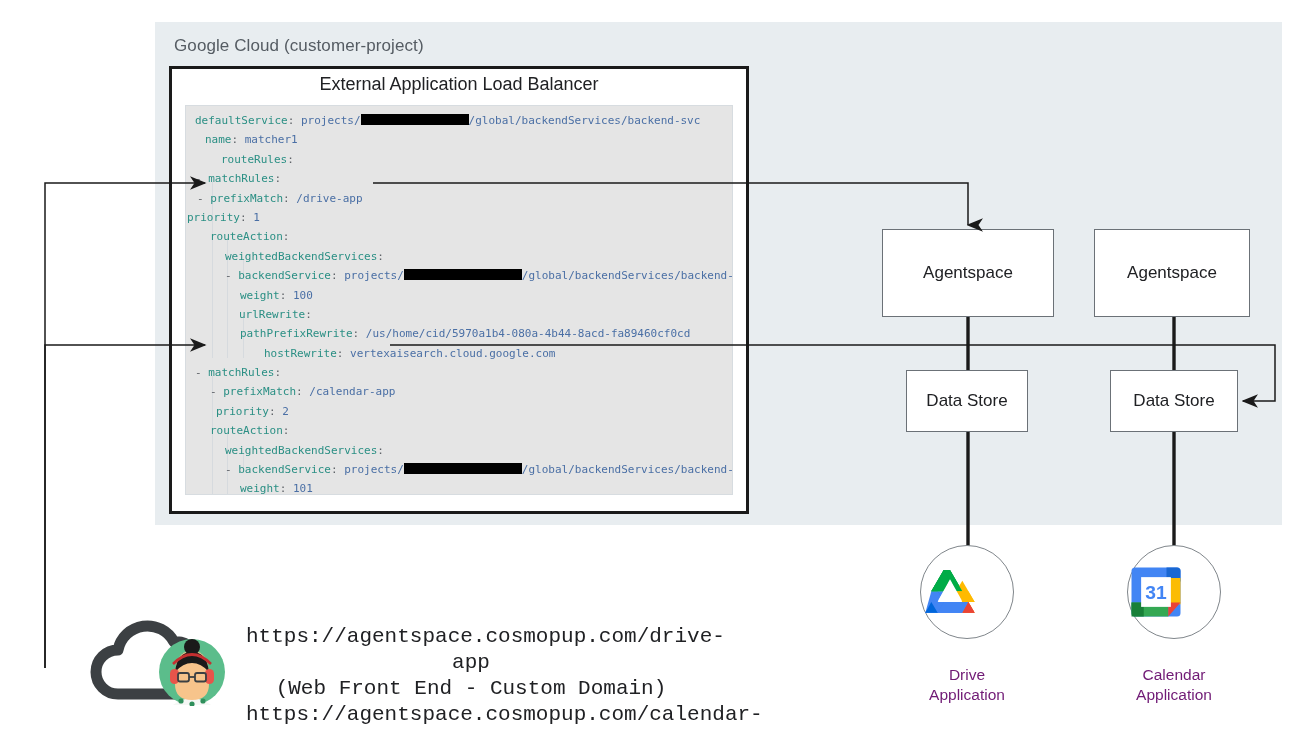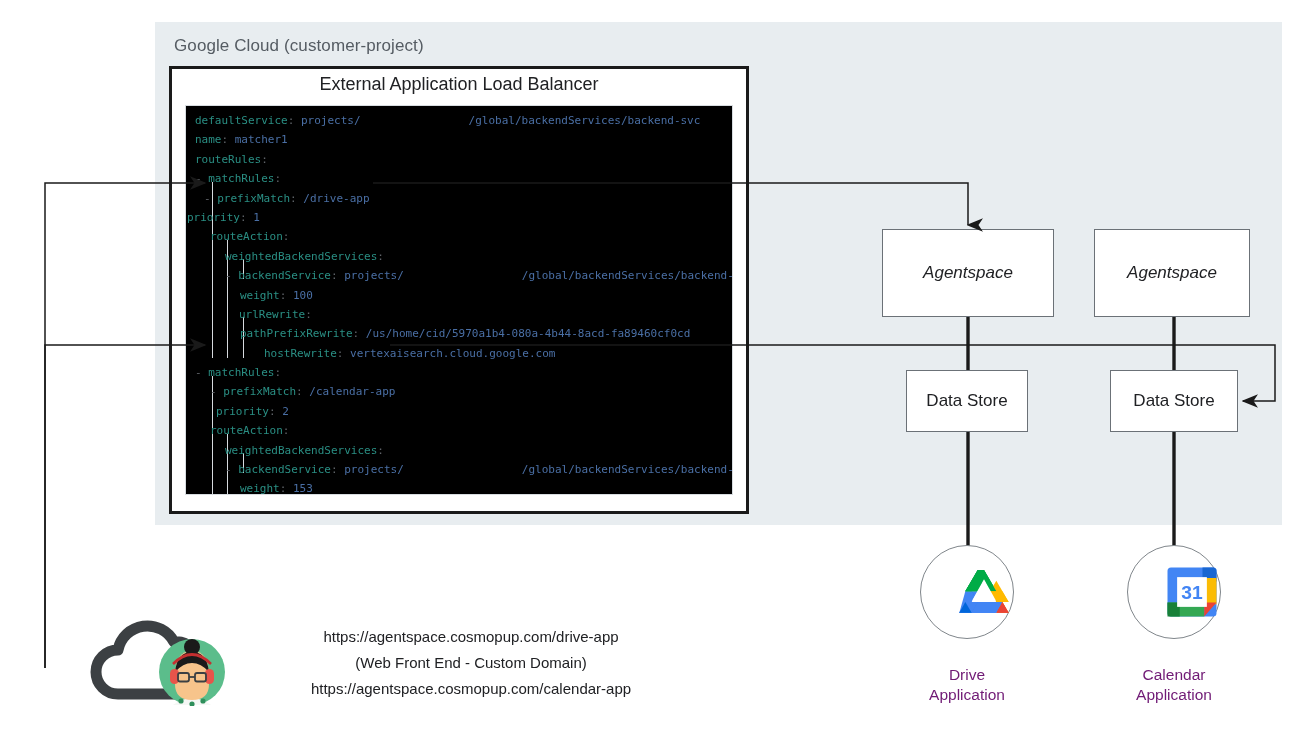--- a/index.html
+++ b/index.html
@@ -14,57 +14,57 @@
               letter-spacing:.1px;}
 
   
   .lb-box{position:absolute;left:169px;top:66px;width:580px;height:448px;
           background:#ffffff;border:3px solid #1a1a1a;box-sizing:border-box;}
   .lb-title{position:absolute;left:169px;top:74px;width:580px;text-align:center;
             font-size:18px;color:#202124;}
 
   
   .code-block{position:absolute;left:185px;top:105px;width:548px;height:390px;
-              background:#000000;border:1px solid #d7dce0;box-sizing:border-box;
+              background:#e5e5e5;border:1px solid #d7dce0;box-sizing:border-box;
               overflow:hidden;}
   .code-inner{position:absolute;left:1px;top:5px;width:700px;}
   .code-line{font-family:"DejaVu Sans Mono",monospace;font-size:11px;line-height:19.4px;
              white-space:pre;height:19.4px;}
   .k{color:#2a8f84;}
   .v{color:#4a6fa5;}
   .p{color:#5f6368;}
   .redact{display:inline-block;background:#000000;height:11px;vertical-align:-1px;}
   .guides{position:absolute;left:0;top:0;width:100%;height:100%;pointer-events:none;}
   .guide{position:absolute;width:1px;background:#d6dade;}
 
   
   .node{position:absolute;background:#ffffff;border:1.6px solid #6b7177;
         box-sizing:border-box;display:flex;align-items:center;justify-content:center;
         font-size:17px;color:#202124;}
-  .node.italic{font-style:italic;}
+  .node.italic{}
 
   .agentspace-1{left:882px;top:229px;width:172px;height:88px;}
   .agentspace-2{left:1094px;top:229px;width:156px;height:88px;}
   .ds-1{left:906px;top:370px;width:122px;height:62px;}
   .ds-2{left:1110px;top:370px;width:128px;height:62px;}
 
   
   .appcircle{position:absolute;width:94px;height:94px;border-radius:50%;
              background:#ffffff;border:1.4px solid #80868b;box-sizing:border-box;
-             display:flex;align-items:center;justify-content:flex-end;}
+             display:flex;align-items:center;justify-content:flex-start;}
   .app-1{left:920px;top:545px;}
   .app-2{left:1127px;top:545px;}
   .applabel{position:absolute;width:180px;text-align:center;font-size:15.5px;
             line-height:20px;color:#701a75;}
   .applabel-1{left:877px;top:665px;}
   .applabel-2{left:1084px;top:665px;}
 
   
   .urls{position:absolute;left:246px;top:624px;width:450px;text-align:center;}
-  .urls div{font-size:15px;line-height:26px;color:#202124;}
+  .urls div{font-size:21px;line-height:26px;color:#202124;font-family:Liberation Mono, monospace;}
 
   
   .usericon{position:absolute;left:78px;top:616px;width:175px;height:90px;}
 
   svg.lines{position:absolute;left:0;top:0;width:1292px;height:733px;
             pointer-events:none;overflow:visible;}
 </style>
 </head>
 <body>
 
@@ -82,39 +82,39 @@
       <div class="guide" style="left:41px;top:134px;height:118px;"></div>
       <div class="guide" style="left:57px;top:153px;height:20px;"></div>
       <div class="guide" style="left:57px;top:211px;height:41px;"></div>
       <div class="guide" style="left:26px;top:270px;height:176px;"></div>
       <div class="guide" style="left:41px;top:328px;height:118px;"></div>
       <div class="guide" style="left:57px;top:347px;height:20px;"></div>
 
     </div>
     <div class="code-inner" id="code-inner">
         <div class="code-line" style="padding-left: 8px;"><span class="k">defaultService</span><span class="p">:</span><span class="v"> projects/</span><span class="redact" style="width:108px"></span><span class="v">/global/backendServices/backend-svc</span></div>
-        <div class="code-line" style="padding-left: 8px;"><span class="k">name</span><span class="p">:</span><span class="v"> matcher1</span></div>
-        <div class="code-line" style="padding-left: 8px;"><span class="k">routeRules</span><span class="p">:</span></div>
+        <div class="code-line" style="padding-left: 18px;"><span class="k">name</span><span class="p">:</span><span class="v"> matcher1</span></div>
+        <div class="code-line" style="padding-left: 8px; margin-left: 26px;"><span class="k">routeRules</span><span class="p">:</span></div>
         <div class="code-line" style="padding-left: 8px;"><span class="p">- </span><span class="k">matchRules</span><span class="p">:</span></div>
-        <div class="code-line" style="padding-left: 17px;"><span class="p">- </span><span class="k">prefixMatch</span><span class="p">:</span><span class="v"> /drive-app</span></div>
+        <div class="code-line" style="padding-left: 10px;"><span class="p">- </span><span class="k">prefixMatch</span><span class="p">:</span><span class="v"> /drive-app</span></div>
         <div class="code-line" style=""><span class="k">priority</span><span class="p">:</span><span class="v"> 1</span></div>
         <div class="code-line" style="padding-left: 23px;"><span class="k">routeAction</span><span class="p">:</span></div>
         <div class="code-line" style="padding-left: 38px;"><span class="k">weightedBackendServices</span><span class="p">:</span></div>
         <div class="code-line" style="padding-left: 38px;"><span class="p">- </span><span class="k">backendService</span><span class="p">:</span><span class="v"> projects/</span><span class="redact" style="width:118px"></span><span class="v">/global/backendServices/backend-svc</span></div>
         <div class="code-line" style="padding-left: 53px;"><span class="k">weight</span><span class="p">:</span><span class="v"> 100</span></div>
         <div class="code-line" style="padding-left: 52px;"><span class="k">urlRewrite</span><span class="p">:</span></div>
         <div class="code-line" style="padding-left: 53px;"><span class="k">pathPrefixRewrite</span><span class="p">:</span><span class="v"> /us/home/cid/5970a1b4-080a-4b44-8acd-fa89460cf0cd</span></div>
         <div class="code-line" style="padding-left: 77px;"><span class="k">hostRewrite</span><span class="p">:</span><span class="v"> vertexaisearch.cloud.google.com</span></div>
         <div class="code-line" style="padding-left: 8px;"><span class="p">- </span><span class="k">matchRules</span><span class="p">:</span></div>
         <div class="code-line" style="padding-left: 23px;"><span class="p">- </span><span class="k">prefixMatch</span><span class="p">:</span><span class="v"> /calendar-app</span></div>
         <div class="code-line" style="padding-left: 29px;"><span class="k">priority</span><span class="p">:</span><span class="v"> 2</span></div>
         <div class="code-line" style="padding-left: 23px;"><span class="k">routeAction</span><span class="p">:</span></div>
         <div class="code-line" style="padding-left: 38px;"><span class="k">weightedBackendServices</span><span class="p">:</span></div>
         <div class="code-line" style="padding-left: 38px;"><span class="p">- </span><span class="k">backendService</span><span class="p">:</span><span class="v"> projects/</span><span class="redact" style="width:118px"></span><span class="v">/global/backendServices/backend-svc</span></div>
-        <div class="code-line" style="padding-left: 53px;"><span class="k">weight</span><span class="p">:</span><span class="v"> 153</span></div>
+        <div class="code-line" style="padding-left: 53px;"><span class="k">weight</span><span class="p">:</span><span class="v"> 101</span></div>
       </div>
   </div>
 
   <div class="node italic agentspace-1">Agentspace</div>
   <div class="node italic agentspace-2">Agentspace</div>
   <div class="node ds-1">Data Store</div>
   <div class="node ds-2">Data Store</div>
 
   <svg class="lines">
     <defs>

